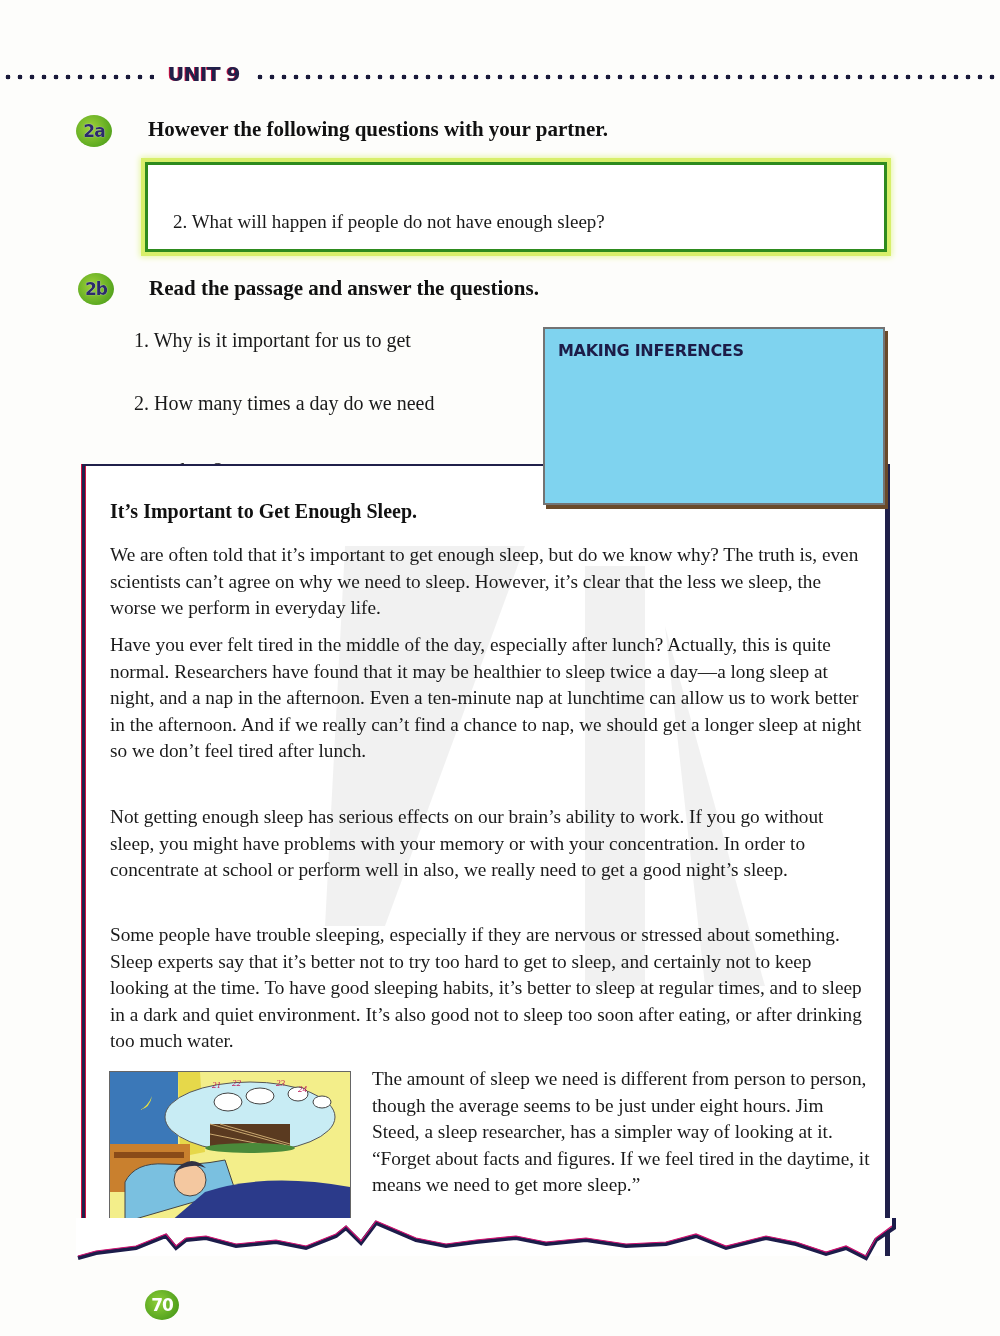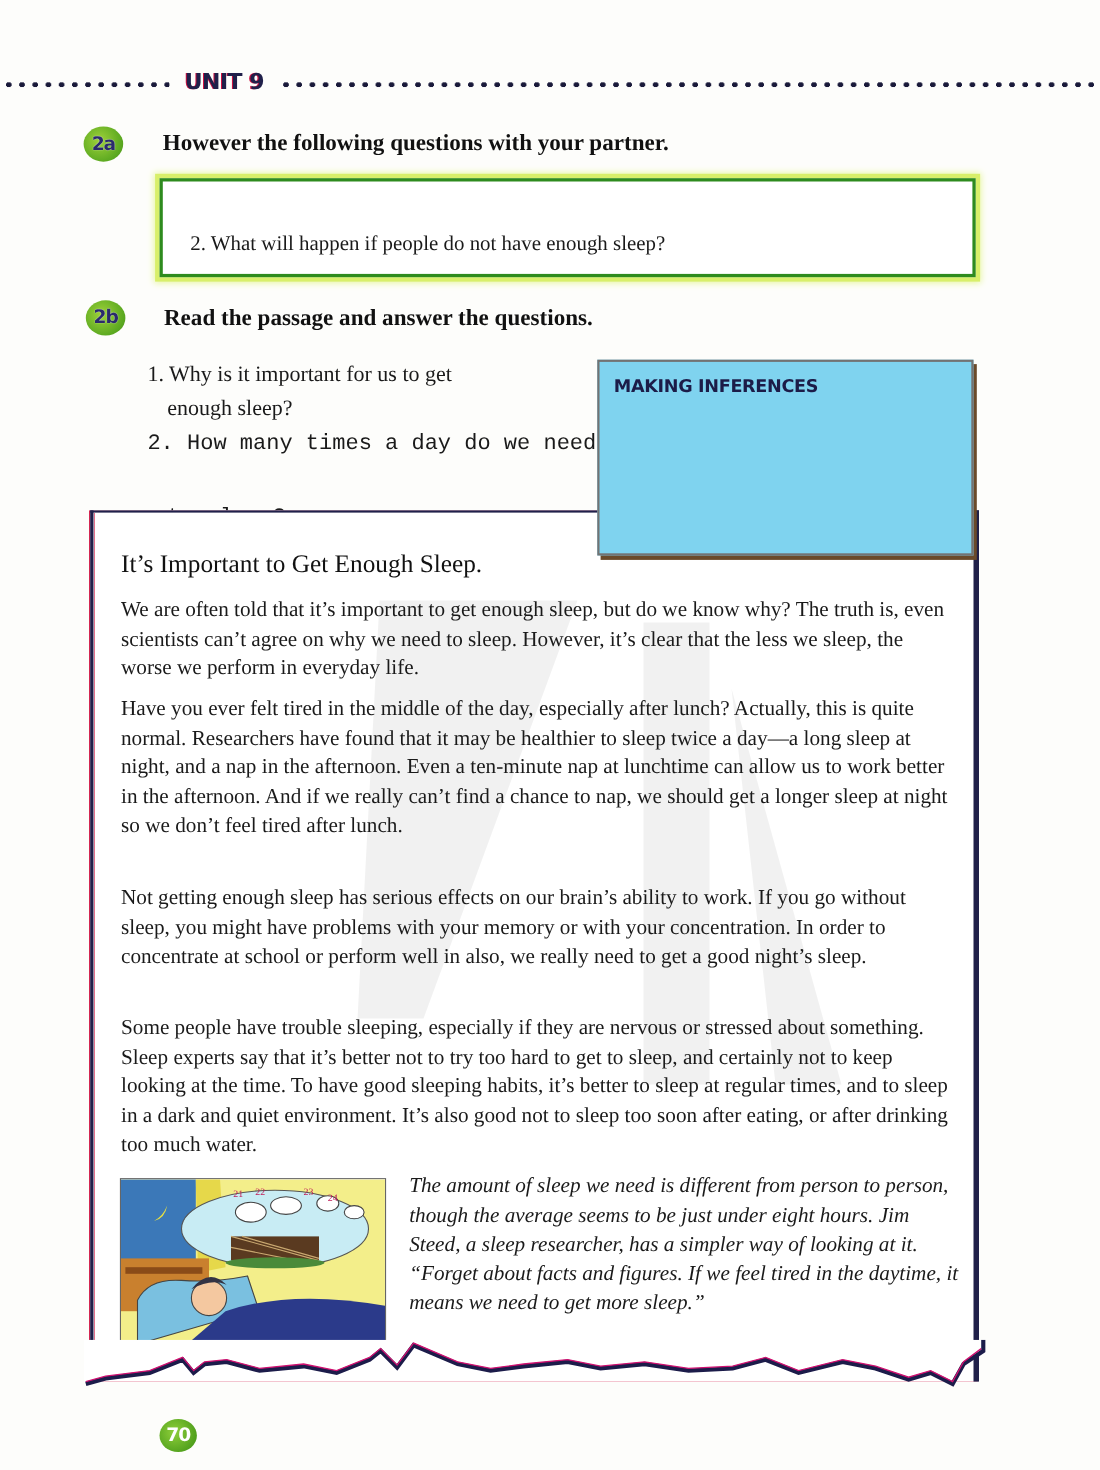--- a/index.html
+++ b/index.html
@@ -37,25 +37,25 @@
     background: #7fd3ef; border: 2px solid #737373; box-shadow: 3px 4px 0 #6a4a2a;
     font-family: "DejaVu Sans", sans-serif; font-weight: bold; color: #1c1c48; z-index: 3; }
   .tip .tip-title { position: absolute; left: 13px; top: 12px; font-size: 16px; letter-spacing: -0.3px; }
   .tip .tip-body { position: absolute; left: 13px; top: 45px; font-size: 15.6px; line-height: 24.3px;
     letter-spacing: -0.3px; white-space: pre-line; }
 
   .passage { position: absolute; left: 82px; top: 464px; width: 800px; height: 790px;
     border-left: 3px solid #20204a; border-top: 2px solid #20204a; border-right: 5px solid #20204a;
     box-shadow: -1px 0 0 #d01040, 1px 0 0 #d01040 inset; background: #fff; z-index: 1; }
   .watermark { position: absolute; left: 200px; top: 40px; width: 500px; height: 500px; opacity: 0.05; z-index: 0; }
-  .passage-title { position: absolute; left: 25px; top: 34px; font-weight: normal; font-size: 23px; color: #111; z-index: 2; text-align: right; }
+  .passage-title { position: absolute; left: 25px; top: 34px; font-weight: bold; font-size: 20px; color: #111; z-index: 2; text-align: right; }
   .para { position: absolute; left: 25px; width: 760px; font-size: 19.3px; line-height: 26.6px; z-index: 2; }
-  .para.p5 { left: 287px; width: 500px; font-style: italic; }
+  .para.p5 { left: 287px; width: 500px; }
   .illustration { position: absolute; left: 24px; top: 605px; width: 240px; height: 150px;
-    border: 1px solid #666; overflow: hidden; z-index: 2; }
+    border: 1px solid #666; overflow: hidden; z-index: 2; font-style: italic; }
   .torn { position: absolute; left: 76px; top: 1218px; width: 820px; height: 60px; z-index: 2; }
   .page-num { position: absolute; left: 145px; top: 1290px; width: 34px; height: 30px; border-radius: 50%;
     background: radial-gradient(circle at 40% 40%, #8fcf3a, #4f9f1c 75%);
     font-family: "DejaVu Sans", sans-serif; font-weight: bold; font-size: 17px; color: #fff;
     display: flex; align-items: center; justify-content: center; letter-spacing: -1px; }
 </style>
 </head>
 <body>
 
 <div class="header">
@@ -69,23 +69,22 @@
 
 <div class="discuss-box">
   <div class="q" style="top:46px;">2. What will happen if people do not have enough sleep?</div>
 </div>
 
 <div class="badge" style="left:78px; top:273px;">2b</div>
 <div class="instr" style="left:149px; top:276px;">Read the passage and answer the questions.</div>
 
 <div class="q2b" style="top:325px;">
   <div>1. Why is it important for us to get</div>
-  <div style="padding-left:18px;">enough sleep?</div>
 </div>
-<div class="q2b" style="top:388px;font-family:Liberation Mono, monospace;">
+<div class="q2b" style="top:388px;">
   <div>2. How many times a day do we need</div>
   <div style="padding-left:18px;margin-top:36px;">to sleep?</div>
 </div>
 
 <div class="tip">
   <div class="tip-title">MAKING INFERENCES</div>
 </div>
 
 <div class="passage">
   <svg class="watermark" viewBox="0 0 500 500">

